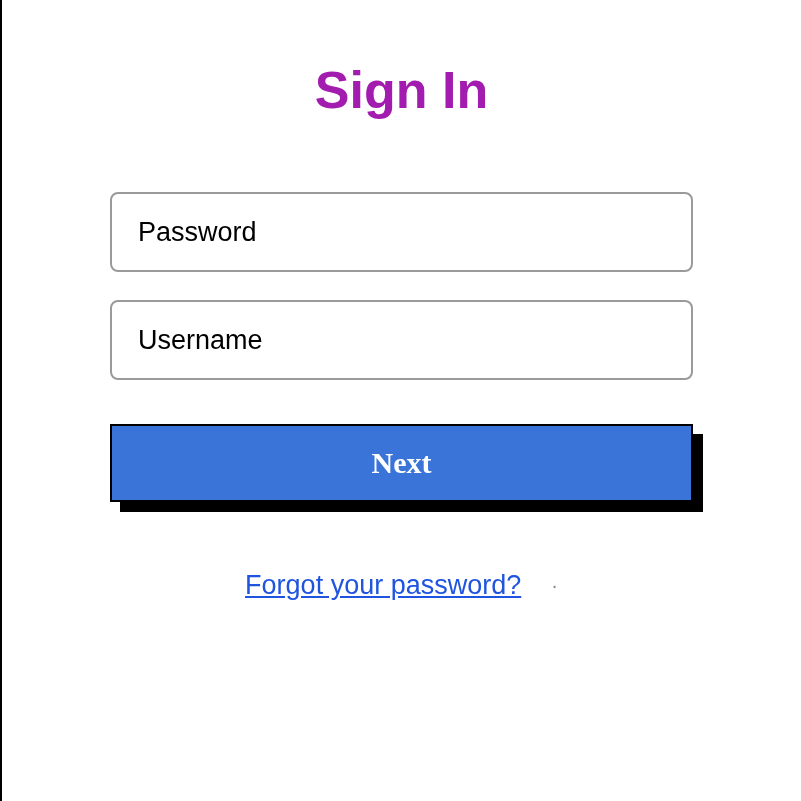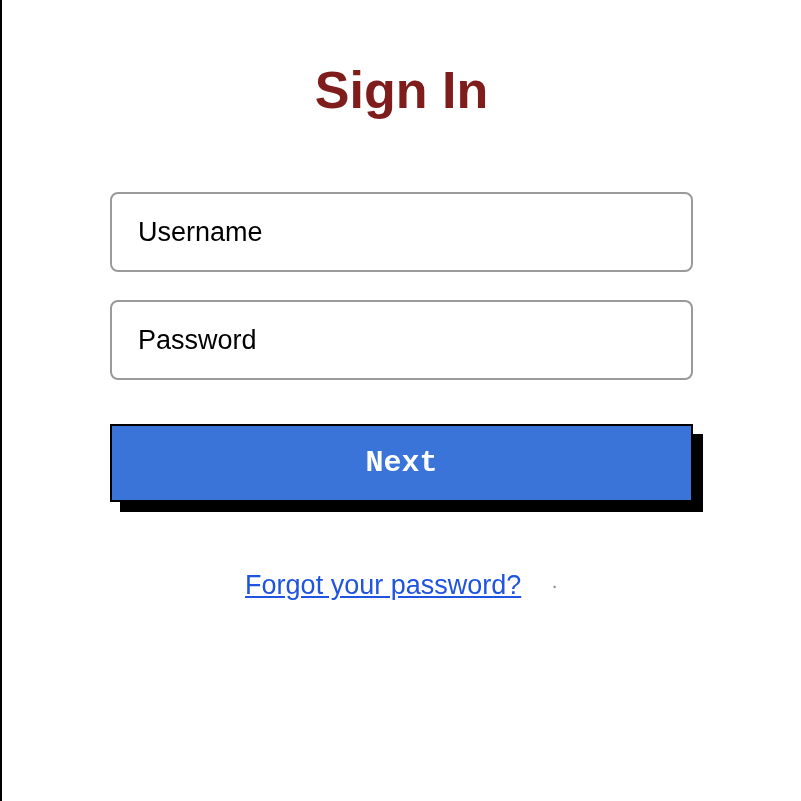--- a/index.html
+++ b/index.html
@@ -18,21 +18,21 @@
     .container {
       width: 100%;
       padding: 60px 108px 0 108px;
       display: flex;
       flex-direction: column;
       align-items: center;
     }
     .title {
       font-size: 52px;
       font-weight: 600;
-      color: #7f1d1d;
+      color: #a21caf;
       margin-bottom: 72px;
       text-align: right;
     }
     .input-field {
       width: 100%;
       height: 80px;
       border: 2px solid #9a9a9a;
       border-radius: 8px;
       font-size: 27px;
       font-family: inherit;
@@ -47,21 +47,21 @@
       opacity: 1;
     }
     .next-button {
       width: 100%;
       height: 78px;
       background: #3b74d8;
       border: 2px solid #000;
       color: #fff;
       font-size: 30px;
       font-weight: 700;
-      font-family: Liberation Mono, monospace;
+      font-family: Liberation Serif, serif;
       cursor: pointer;
       box-shadow: 10px 10px 0 #000;
       margin-top: 16px;
     }
     .links-row {
       margin-top: 68px;
       display: flex;
       align-items: center;
       gap: 30px;
       font-size: 27px;
@@ -75,23 +75,23 @@
       color: #888;
       font-size: 20px;
     }
   </style>
 </head>
 <body>
 
 <div class="container">
   <h1 class="title">Sign In</h1>
 
+  <input type="password" class="input-field" placeholder="Password" style="">
+
   <input type="text" class="input-field" placeholder="Username" style="">
-
-  <input type="password" class="input-field" placeholder="Password" style="">
 
   <button class="next-button">Next</button>
 
   <div class="links-row">
     <a class="link">Forgot your password?</a>
     <span class="separator">·</span>
   </div>
 </div>
 
 </body></html>

